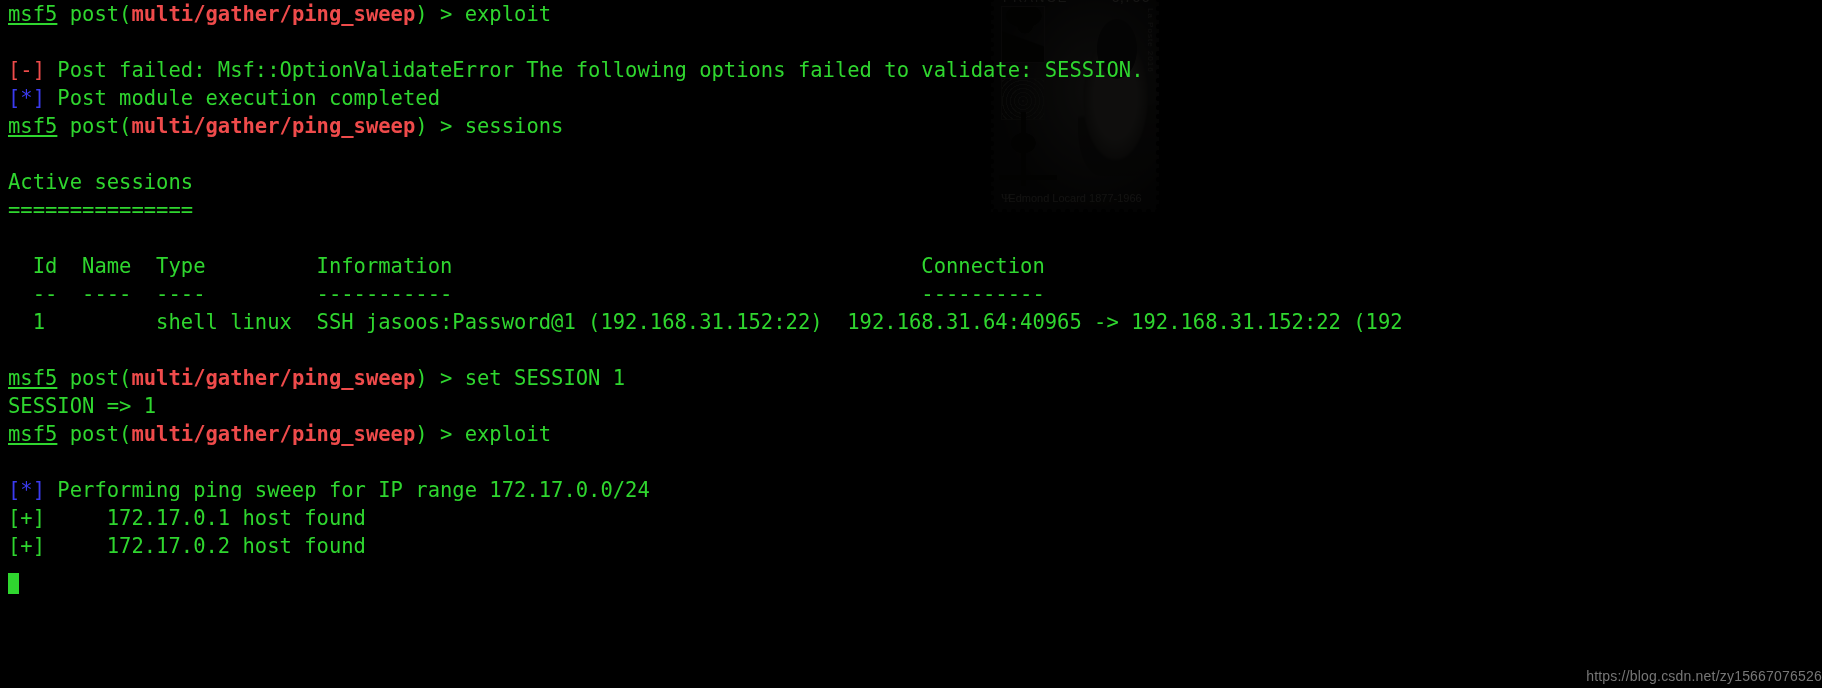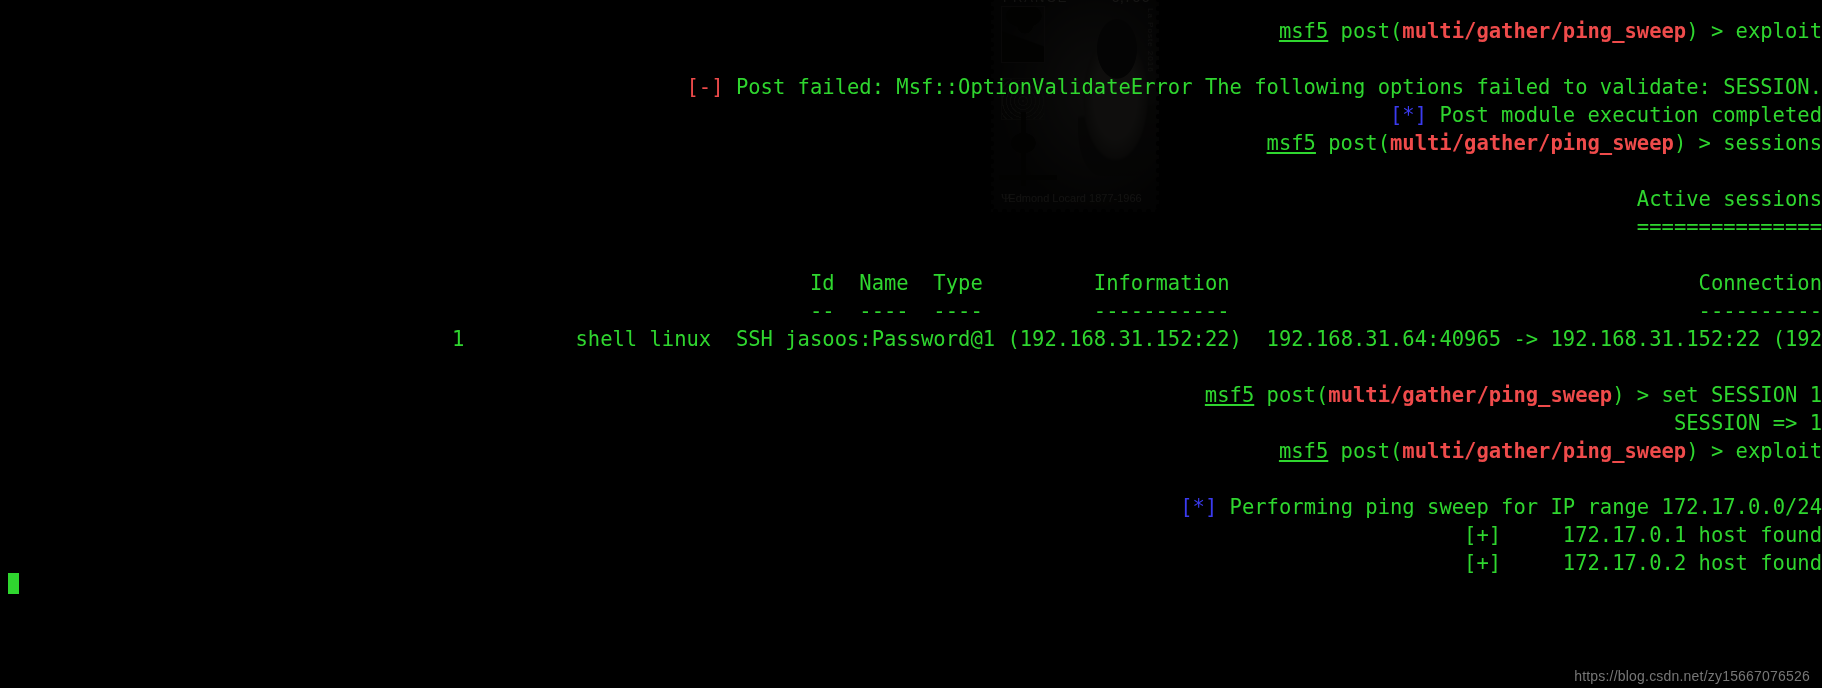--- a/index.html
+++ b/index.html
@@ -105,27 +105,26 @@
     font-size: 11px; color: #a5a199;
   }
   #stamp-watermark .stamp-psi {
     position: absolute; bottom: 6px; left: 10px;
     font-family: "Liberation Serif", serif; font-size: 13px; color: #8e8a82;
   }
 
   
   #console {
     position: relative;
-    padding: 17px 0 0 8px;
+    padding: 0 0 0 8px;
     font-size: 20.5px;
     line-height: 28px;
     white-space: pre;
     color: #2fd62f;
     letter-spacing: 0px;
-    text-align: right;
   }
   .line { height: 28px; }
   .line.blank { color: transparent; }
 
   .c-green  { color: #2fd62f; }
   .c-red    { color: #ef4b4b; }
   .c-blue   { color: #3b3bf0; }
   .c-bold   { font-weight: bold; }
   .msf-host { color: #2fd62f; text-decoration: underline; }
 
@@ -133,21 +132,21 @@
     position: absolute;
     left: 8px;
     top: 573px;
     width: 11px;
     height: 21px;
     background: #2fd62f;
   }
 
   #csdn-watermark {
     position: absolute;
-    right: 12px;
+    right: 0;
     bottom: 4px;
     font-family: "Liberation Sans", sans-serif;
     font-size: 14px;
     color: #8b8b8b;
     opacity: 0.85;
     letter-spacing: 0.2px;
   }
 </style>
 </head>
 <body>

